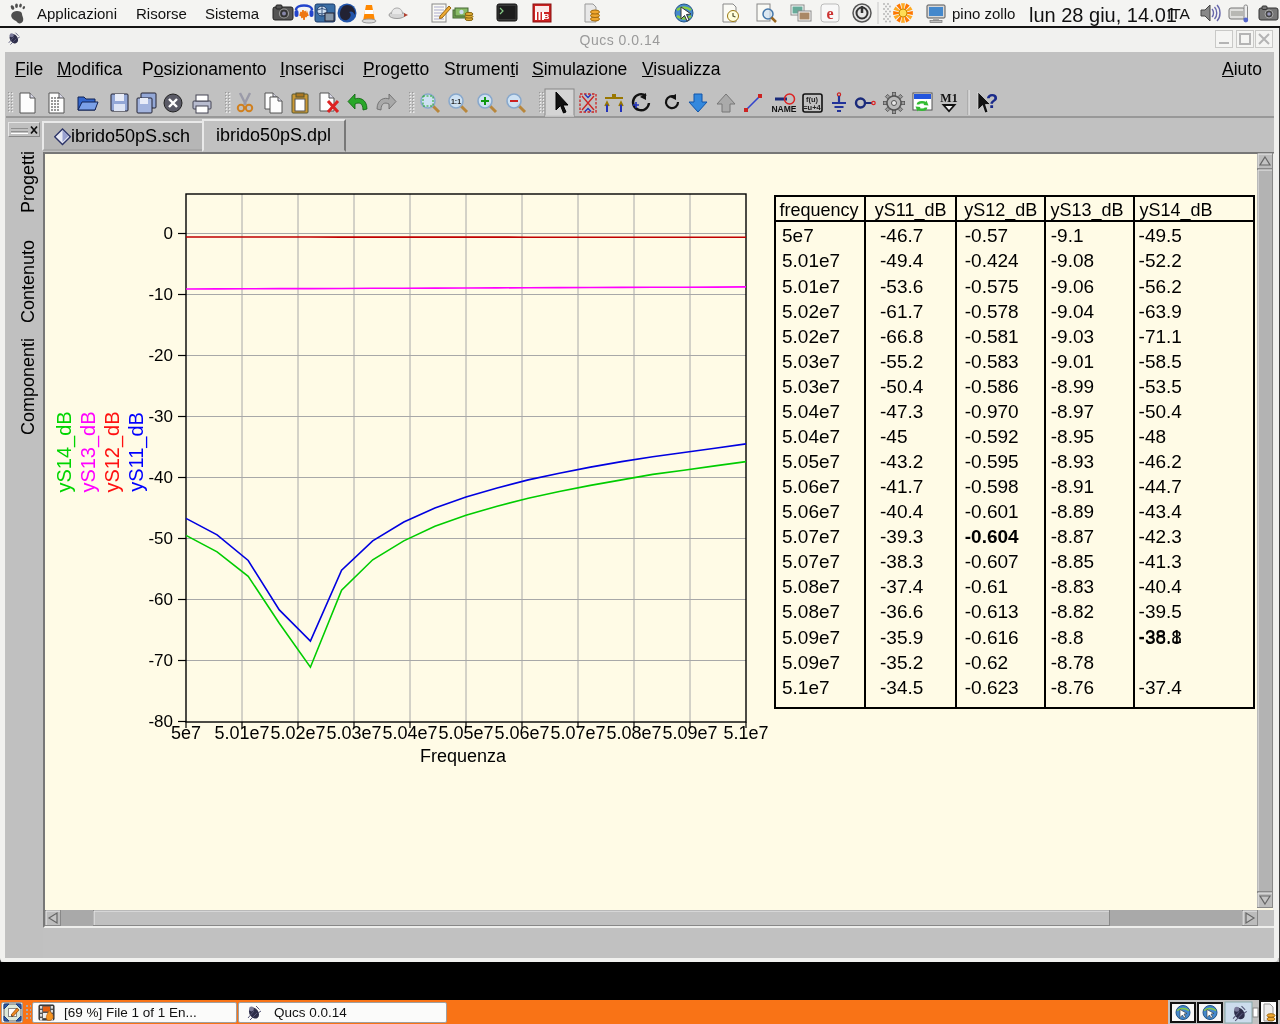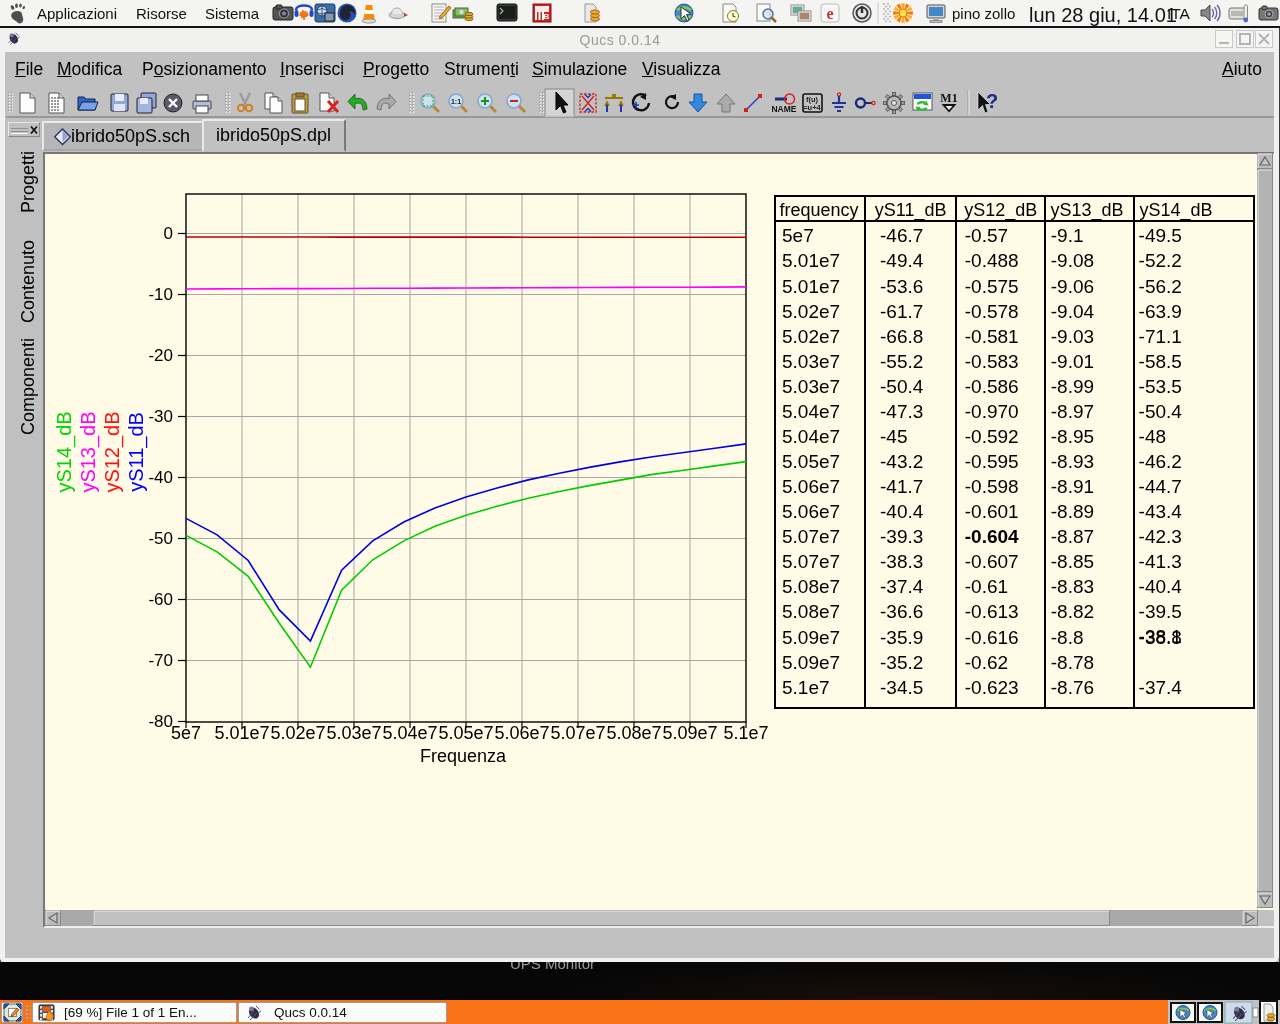--- a/index.html
+++ b/index.html
@@ -647,21 +647,21 @@
         <div class="thead" style="left: 188.3px; top: 3px;">yS12_dB</div>
         <div class="thead" style="left: 274.5px; top: 3px;">yS13_dB</div>
         <div class="thead" style="left: 363.5px; top: 3px;">yS14_dB</div>
         <div class="trow" style="left: 6px; top: 28.4px;">5e7</div>
         <div class="trow" style="left: 104px; top: 28.4px;">-46.7</div>
         <div class="trow" style="left: 188.8px; top: 28.4px;">-0.57</div>
         <div class="trow" style="left: 274.8px; top: 28.4px;">-9.1</div>
         <div class="trow" style="left: 362.6px; top: 28.4px;">-49.5</div>
         <div class="trow" style="left: 6px; top: 53.47px;">5.01e7</div>
         <div class="trow" style="left: 104px; top: 53.47px;">-49.4</div>
-        <div class="trow" style="left: 188.8px; top: 53.47px;">-0.488</div>
+        <div class="trow" style="left: 188.8px; top: 53.47px;">-0.424</div>
         <div class="trow" style="left: 274.8px; top: 53.47px;">-9.08</div>
         <div class="trow" style="left: 362.6px; top: 53.47px;">-52.2</div>
         <div class="trow" style="left: 6px; top: 78.54px;">5.01e7</div>
         <div class="trow" style="left: 104px; top: 78.54px;">-53.6</div>
         <div class="trow" style="left: 188.8px; top: 78.54px;">-0.575</div>
         <div class="trow" style="left: 274.8px; top: 78.54px;">-9.06</div>
         <div class="trow" style="left: 362.6px; top: 78.54px;">-56.2</div>
         <div class="trow" style="left: 6px; top: 103.61px;">5.02e7</div>
         <div class="trow" style="left: 104px; top: 103.61px;">-61.7</div>
         <div class="trow" style="left: 188.8px; top: 103.61px;">-0.578</div>
@@ -777,23 +777,20 @@
     <div class="abs" style="left:1258px;top:882px;width:16px;height:16px;background:#c1c1c1;"></div>
 
 
     <div class="abs" style="left:0;top:0;width:1px;height:934px;background:#3c3c3c;"></div>
     <div class="abs" style="left:1;top:0;width:5px;height:930px;background:#f1f1ef;"></div>
     <div class="abs" style="left:1274px;top:0;width:5px;height:930px;background:#f1f1ef;"></div>
     <div class="abs" style="left:1279px;top:0;width:1px;height:934px;background:#3c3c3c;"></div>
     <div class="abs" style="left:1;top:930px;width:1278px;height:4px;background:#f1f1ef;border-radius:0 0 4px 4px;"></div>
   </div>
 
-  <div class="abs" id="desktop">
-    <div class="abs" style="left:510px;top:-7px;color:#9a9a9a;font-size:15px;">UPS Monitor</div>
-  </div>
 
   <div class="abs" id="taskbar">
     <div class="tbtn" style="left:1px;width:22px;"></div>
     <svg class="abs" style="left:1px;top:2px;" width="26" height="21" id="tbicon0">
         <g transform="translate(2,1)">
           <rect x="1" y="1" width="17" height="17" rx="2" fill="#dde8d8" stroke="#666"></rect>
           <path d="M1 1 L6 1 L1 6 Z M18 1 L18 6 L13 1 Z M1 18 L1 13 L6 18 Z M18 18 L13 18 L18 13 Z" fill="#2a5caa" stroke="#1a3a7a"></path>
           <rect x="5.5" y="5.5" width="8" height="8" fill="#fff" stroke="#888"></rect>
           <path d="M8 12 L14 5 L16 7 L10 13.5 Z" fill="#ee8822" stroke="#884400" stroke-width="0.7"></path>
           <path d="M8 12 L8.5 13.8 L10 13.5" fill="#222"></path>

